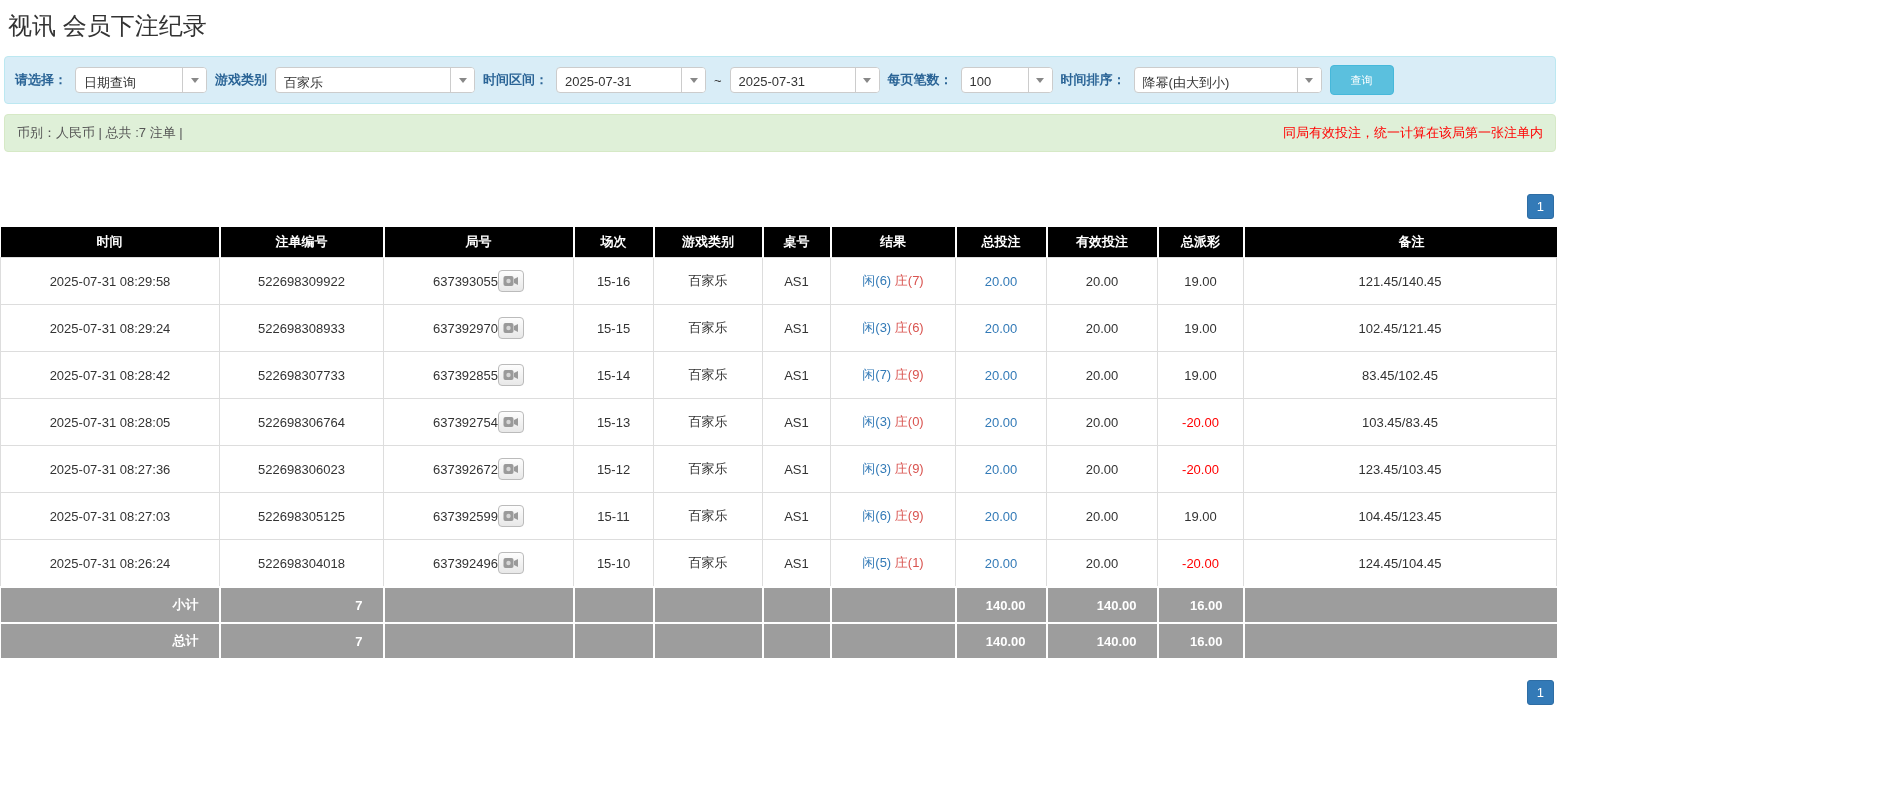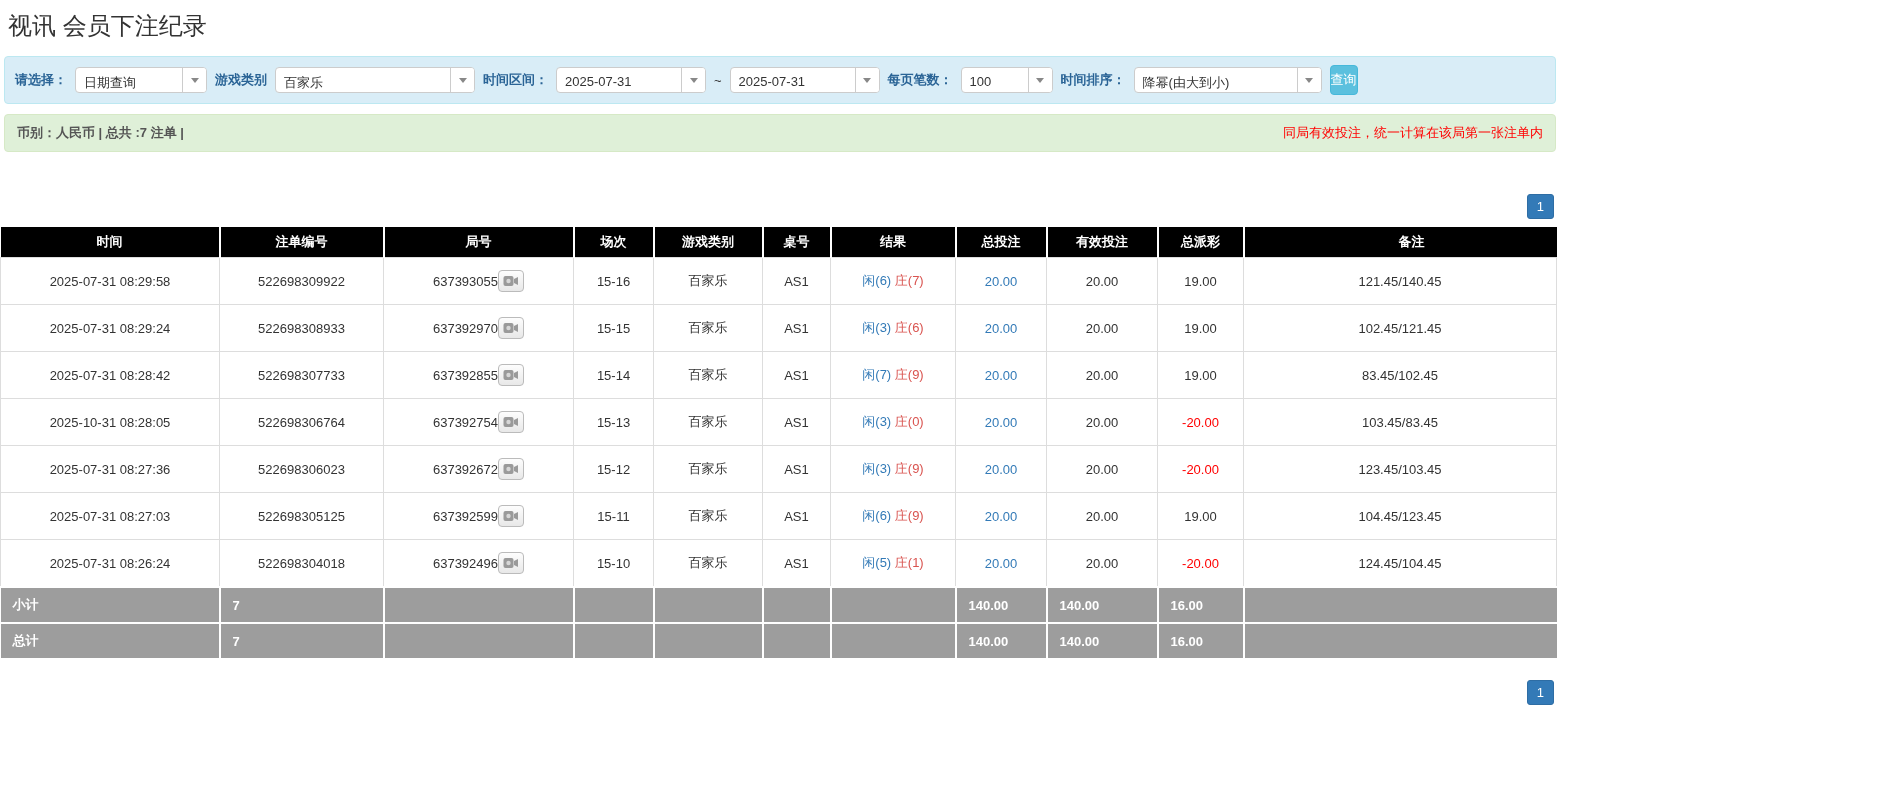--- a/index.html
+++ b/index.html
@@ -74,41 +74,41 @@
   .w-game { width:200px; }
   .w-date { width:150px; }
   .w-pagesize { width:92px; }
   .w-sort { width:188px; }
   .tilde { color:#333; }
 
   .btn-search {
     background:#5bc0de;
     border:1px solid #46b8da;
     color:#fff;
-    font-size:13px;
-    padding:6px 0;
+    font-size:11px;
+    padding:6px 20px;
     border-radius:4px;
     cursor:pointer;
     height:30px;
     line-height:16px;
   }
 
   
   .summary-bar {
     margin:10px 4px 0 4px;
     background:#dff0d8;
     border:1px solid #d6e9c6;
     border-radius:4px;
     padding:9px 12px;
     display:flex;
     justify-content:space-between;
     align-items:center;
     font-size:13px;
   }
-  .summary-left { color:#555;font-weight:bold; }
+  .summary-left { color:#555; }
   .summary-right { color:#f00; }
 
   
   .pager { text-align:right; padding-right:6px; }
   .pager-top { margin-top:42px; margin-bottom:8px; }
   .pager-bottom { margin-top:20px; }
   .page-btn {
     display:inline-block;
     background:#337ab7;
     border:1px solid #2e6da4;
@@ -167,22 +167,22 @@
   }
 
   
   table.bets tr.sum-row td {
     background:#9d9d9d;
     color:#fff;
     border-right:2px solid #fff;
     border-top:2px solid #fff;
     border-bottom:2px solid #fff;
     border-left:none;
-    padding:8px 12px;
-    text-align:left;
+    padding:8px 20px;
+    text-align:right;
     font-weight:bold;
   }
   table.bets tr.sum-row td:last-child { border-right:none; }
 </style>
 </head>
 <body>
 
 <div class="content">
 
   <div class="page-title">视讯 会员下注纪录</div>
@@ -349,21 +349,21 @@
     </td>
     <td>
       <span class="bet-link">20.00</span>
     </td>
     <td>20.00</td>
     <td class="payout">19.00</td>
     <td>83.45/102.45</td>
   </tr>
 
   <tr>
-    <td>2025-10-31 08:28:05</td>
+    <td>2025-07-31 08:28:05</td>
     <td>522698306764</td>
     <td>
       <span class="round-cell-inner">
         <span>637392754</span>
         <button class="replay-btn">
           <svg width="16" height="12" viewBox="0 0 16 12">
             <rect x="0.5" y="1" width="10" height="10" rx="2" fill="#9a9a9a"></rect>
             <path d="M11 4 L15 2 L15 10 L11 8 Z" fill="#9a9a9a"></path>
             <circle cx="5.5" cy="6" r="2.2" fill="#d7d7d7"></circle>
           </svg>

